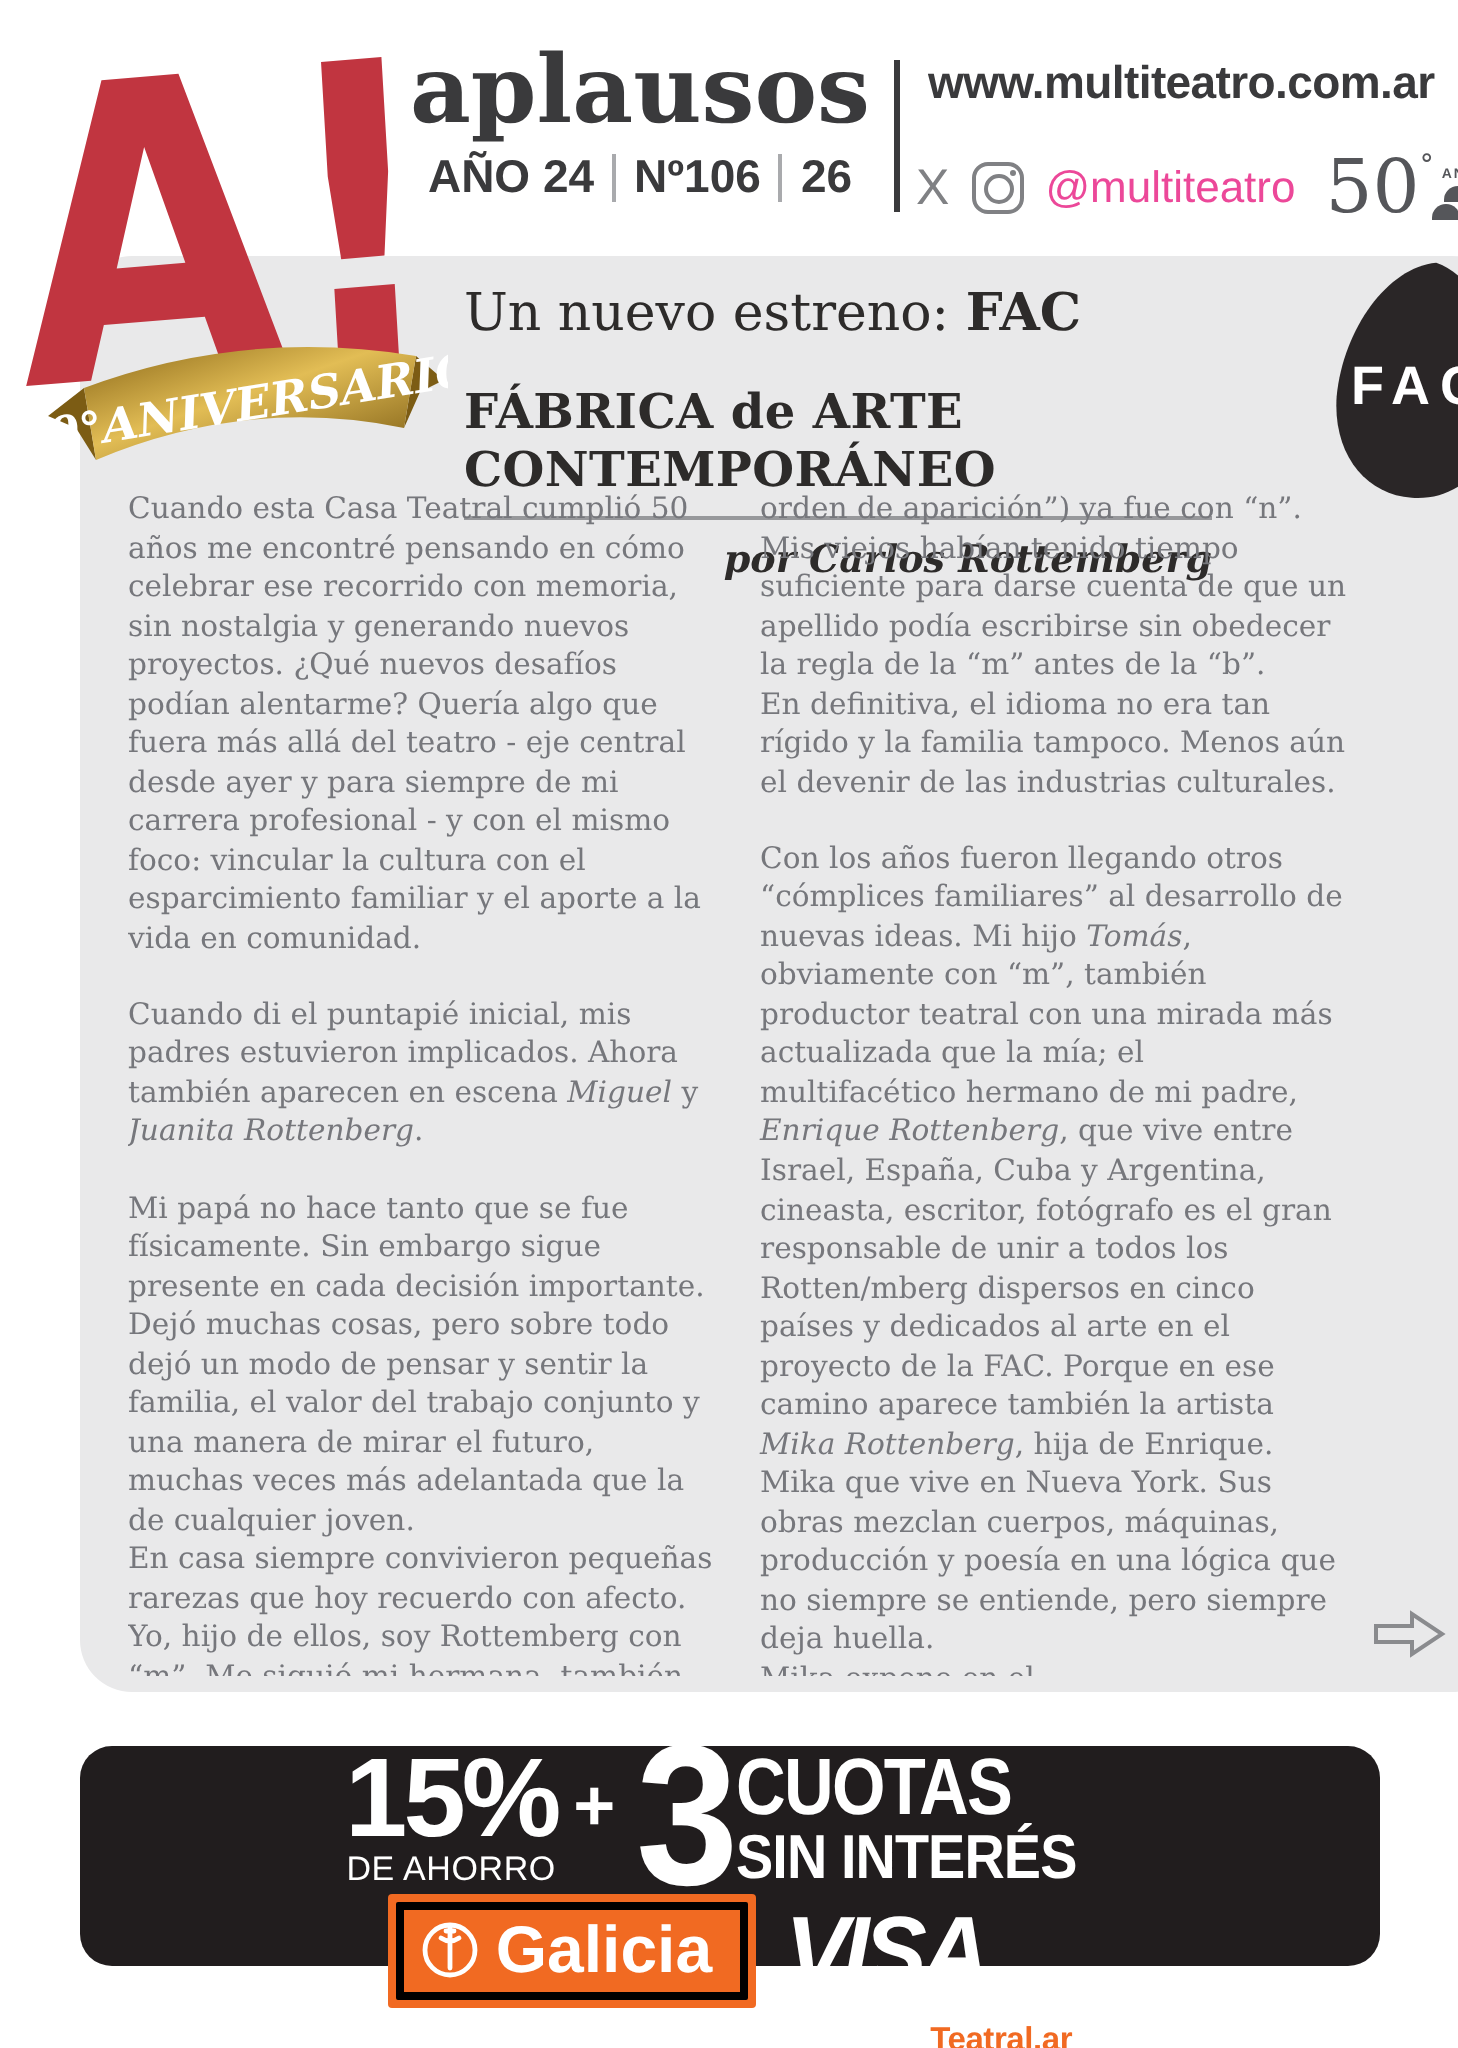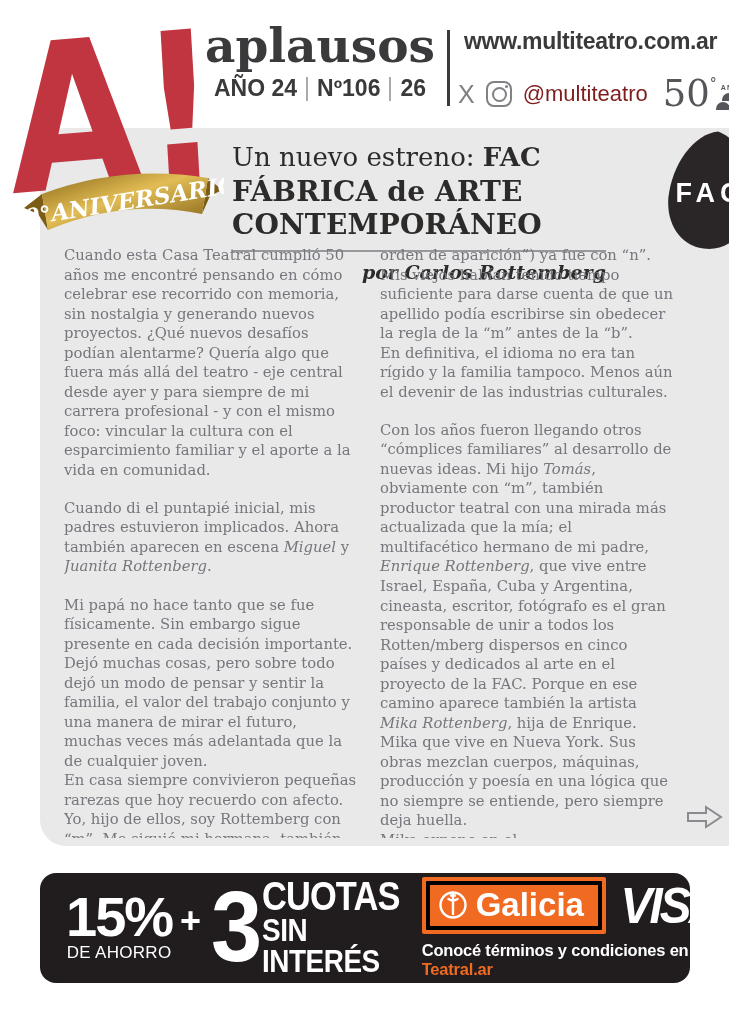--- a/index.html
+++ b/index.html
@@ -25,47 +25,47 @@
   #issue-line .sep{width:2px;height:24px;background:#a9aaad;}
   #head-divider{position:absolute;left:447px;top:30px;width:3px;height:76px;background:var(--dark-text);}
   #website{position:absolute;left:464px;top:28px;font-size:23px;font-weight:bold;
     color:var(--dark-text);text-decoration:none;letter-spacing:-0.3px;}
   #social-row{position:absolute;left:458px;top:74px;display:flex;align-items:center;gap:11px;height:40px;}
   .x-glyph{font-size:25px;color:var(--mid-gray);font-family:"Liberation Sans",sans-serif;font-weight:400;line-height:1;}
   .insta{width:26px;height:26px;border:2.5px solid var(--mid-gray);border-radius:8px;position:relative;}
   .insta::before{content:"";position:absolute;left:50%;top:50%;width:11px;height:11px;margin:-7px 0 0 -7px;
     border:2.5px solid var(--mid-gray);border-radius:50%;}
   .insta::after{content:"";position:absolute;right:2px;top:2px;width:3px;height:3px;background:var(--mid-gray);border-radius:50%;}
-  #handle{font-size:22px;color:#7f1d1d;}
+  #handle{font-size:22px;color:#ec4899;}
   #anniv-mark{display:flex;align-items:flex-end;gap:2px;color:#55565a;margin-left:4px;}
   #anniv-mark .fifty{font-family:"DejaVu Serif",serif;font-size:37px;line-height:0.85;font-weight:400;}
   #anniv-mark .deg{font-size:14px;vertical-align:top;}
   #anniv-mark .right-col{display:flex;flex-direction:column;align-items:flex-start;margin-left:2px;}
   #anniv-mark .anniv-word{font-size:7px;font-weight:bold;letter-spacing:1px;margin-bottom:2px;}
   .dome-row{display:flex;}
   .dome-row.r2{margin-top:1px;margin-left:-6px;}
   .dome{width:14px;height:8px;background:#55565a;border-radius:8px 8px 0 0;margin:0 1px;}
   
   #panel{position:absolute;left:40px;top:128px;width:712px;height:718px;background:var(--panel);border-radius:26px;}
   #headline{position:absolute;left:192px;top:14px;width:374px;color:#2d2b2a;font-family:"DejaVu Serif",serif;}
   #headline .line1{font-size:26px;line-height:1.2;}
   #headline .line1 b{font-weight:bold;}
-  #headline .line2{font-size:28px;font-weight:bold;letter-spacing:0.2px;margin-top:2px;}
+  #headline .line2{font-size:24px;font-weight:bold;letter-spacing:0.2px;margin-top:18px;}
   #headline .rule{border:none;border-top:2px solid #97989b;margin-top:9px;}
   #headline .byline{text-align:right;font-weight:bold;font-style:italic;font-size:19px;margin-top:9px;}
   #fac-badge{position:absolute;right:-4px;top:0px;width:92px;height:124px;}
   #columns{position:absolute;left:24px;right:24px;top:117px;bottom:8px;display:flex;gap:22px;overflow:hidden;}
   .col{width:294px;font-family:"DejaVu Serif",serif;font-size:14.8px;line-height:1.32;color:var(--body-text);}
   .col .para{white-space:pre-line;margin:0 0 1.25em 0;}
   .col .para em{font-style:italic;}
   #next-arrow{position:absolute;right:28px;bottom:16px;width:38px;height:26px;cursor:pointer;}
   
   #promo{position:absolute;left:40px;top:873px;width:650px;height:110px;background:var(--banner-black);
     border-radius:16px;display:flex;align-items:center;justify-content:space-between;
-    padding:0 26px;color:#fff;}
+    padding:0 26px;color:#fff;flex-direction:column;}
   .offer{display:flex;align-items:center;}
   .pct{text-align:center;}
   .pct .big{font-size:56px;font-weight:bold;line-height:0.85;letter-spacing:-2px;}
   .pct .sub{font-size:17px;font-weight:normal;letter-spacing:0.3px;margin-top:3px;}
   .plus{font-size:36px;font-weight:bold;margin:0 8px 14px 8px;}
   .three{font-size:100px;font-weight:bold;line-height:0.78;letter-spacing:-5px;transform:scaleX(0.92);margin-top:-4px;}
   .cuotas{margin-left:2px;margin-top:-2px;}
   .cuotas .l1{font-size:40px;font-weight:bold;line-height:0.95;transform:scaleX(0.86);transform-origin:left center;letter-spacing:-1px;}
   .cuotas .l2{font-size:31px;font-weight:bold;line-height:1;transform:scaleX(0.9);transform-origin:left center;letter-spacing:-0.5px;}
   .bank-block{display:flex;flex-direction:column;align-items:flex-start;}

